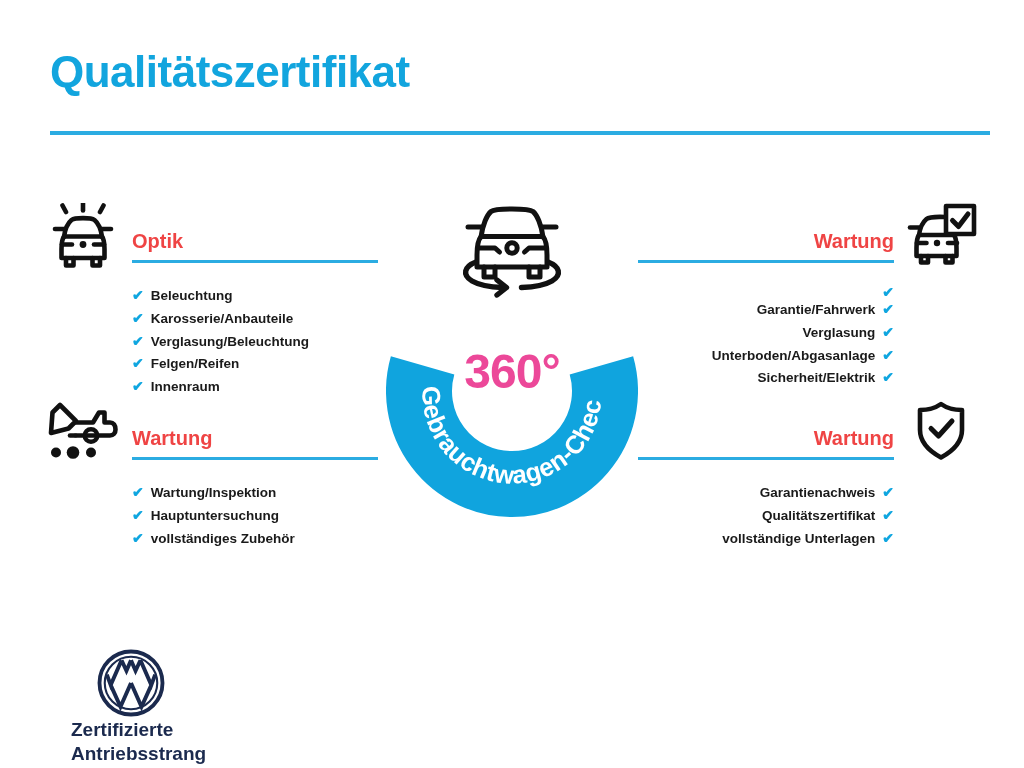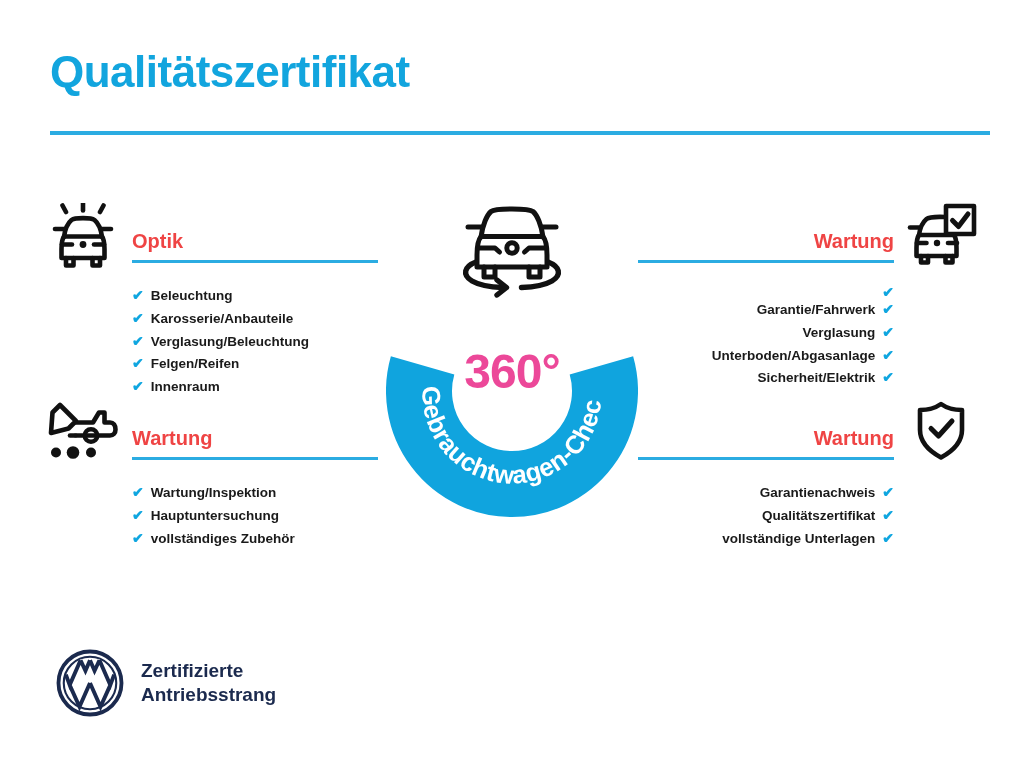--- a/index.html
+++ b/index.html
@@ -144,20 +144,21 @@
     letter-spacing: -1px;
   }
 
   
   .vw-lockup {
     position: absolute;
     left: 55px;
     top: 648px;
     display: flex;
     align-items: center;
+    flex-direction: column;
   }
   .vw-mark { width: 70px; height: 70px; }
   .vw-text {
     margin-left: 16px;
     color: #1B2A4E;
     font-size: 19px;
     font-weight: bold;
     line-height: 1.28;
     white-space: nowrap;
   }

